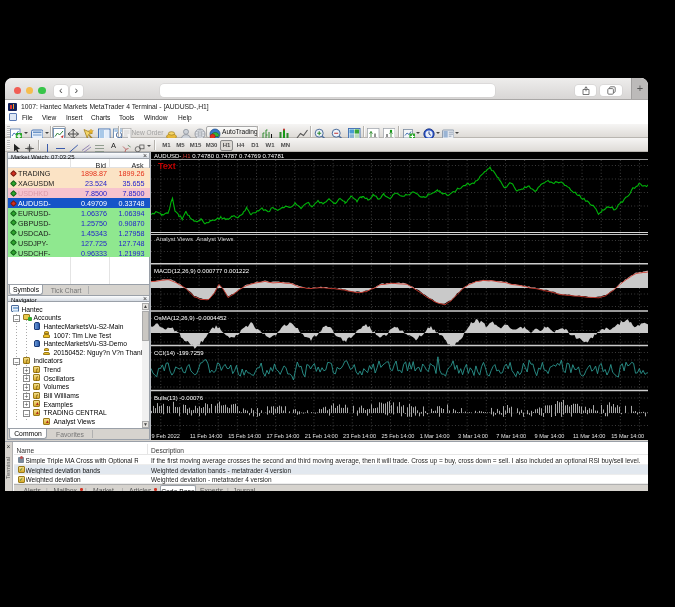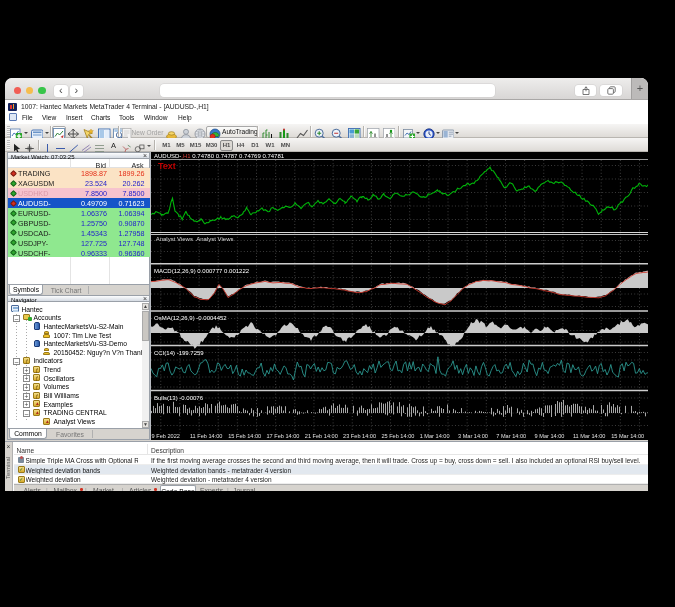--- a/index.html
+++ b/index.html
@@ -257,33 +257,33 @@
         <div class="mwrow" style="top:15.4px;background:#fbe3c5">
           <span class="dia" style="background:#d03020;border:0.8px solid #7a1a10"></span>
           <span class="sym" style="color:#1a1a1a">TRADING</span>
           <span class="bid" style="color:#e42e18">1898.87</span>
           <span class="ask" style="color:#e42e18">1899.26</span>
         </div>
         <div class="mwrow" style="top:25.3px;background:#fbe3c5">
           <span class="dia" style="background:#2ea52e;border:0.8px solid #15641a"></span>
           <span class="sym" style="color:#1a1a1a">XAGUSDM</span>
           <span class="bid" style="color:#2220cc">23.524</span>
-          <span class="ask" style="color:#2220cc">20.262</span>
+          <span class="ask" style="color:#2220cc">35.655</span>
         </div>
         <div class="mwrow" style="top:35.2px;background:#f6c3ce">
           <span class="dia" style="background:#2ea52e;border:0.8px solid #15641a"></span>
           <span class="sym" style="color:#dc9aa8">USDHKD</span>
           <span class="bid" style="color:#2220cc">7.8500</span>
           <span class="ask" style="color:#2220cc">7.8500</span>
         </div>
         <div class="mwrow" style="top:45.1px;background:#1454c8">
           <span class="dia" style="background:#d03020;border:0.8px solid #7a1a10"></span>
           <span class="sym" style="color:#fff">AUDUSD-</span>
           <span class="bid" style="color:#fff">0.49709</span>
-          <span class="ask" style="color:#fff">0.71623</span>
+          <span class="ask" style="color:#fff">0.33748</span>
         </div>
         <div class="mwrow" style="top:55.0px;background:#8fe88f">
           <span class="dia" style="background:#2ea52e;border:0.8px solid #15641a"></span>
           <span class="sym" style="color:#1a1a1a">EURUSD-</span>
           <span class="bid" style="color:#2220cc">1.06376</span>
           <span class="ask" style="color:#2220cc">1.06394</span>
         </div>
         <div class="mwrow" style="top:64.9px;background:#8fe88f">
           <span class="dia" style="background:#2ea52e;border:0.8px solid #15641a"></span>
           <span class="sym" style="color:#1a1a1a">GBPUSD-</span>
@@ -299,21 +299,21 @@
         <div class="mwrow" style="top:84.7px;background:#8fe88f">
           <span class="dia" style="background:#2ea52e;border:0.8px solid #15641a"></span>
           <span class="sym" style="color:#1a1a1a">USDJPY-</span>
           <span class="bid" style="color:#2220cc">127.725</span>
           <span class="ask" style="color:#2220cc">127.748</span>
         </div>
         <div class="mwrow" style="top:94.6px;background:#8fe88f">
           <span class="dia" style="background:#2ea52e;border:0.8px solid #15641a"></span>
           <span class="sym" style="color:#1a1a1a">USDCHF-</span>
           <span class="bid" style="color:#2220cc">0.96333</span>
-          <span class="ask" style="color:#2220cc">0.96360</span>
+          <span class="ask" style="color:#2220cc">1.21993</span>
         </div>
         <div class="a" style="left:0;top:131px;width:141px;height:11px;background:#d6d3ce;border-top:1px solid #9aa0a8">
           <div class="a" style="left:1px;top:0px;width:34px;height:10px;background:#fff;border:1px solid #9aa0a8;border-top:none;border-radius:0 0 3px 3px;font-size:6.8px;text-align:center;padding-top:1.2px">Symbols</div>
           <div class="a" style="left:38px;top:0px;width:40px;font-size:6.8px;color:#777;padding-top:1.5px;text-align:center">Tick Chart</div>
           <div class="a" style="left:80px;top:1px;width:1px;height:8px;background:#b0b0b0"></div>
         </div>
       </div>
       <div class="a" style="left:2px;top:143px;width:143px;height:145px;background:#fff;border:1px solid #9aa0a8">
         <div class="phead" style="position:absolute;left:-1px;top:-1px;width:143px;height:7px">Navigator<span style="position:absolute;right:2px;top:0;font-size:7px;color:#333">×</span></div>
         <div class="a" style="left:0;top:7px;width:138px;height:125px;overflow:hidden">

